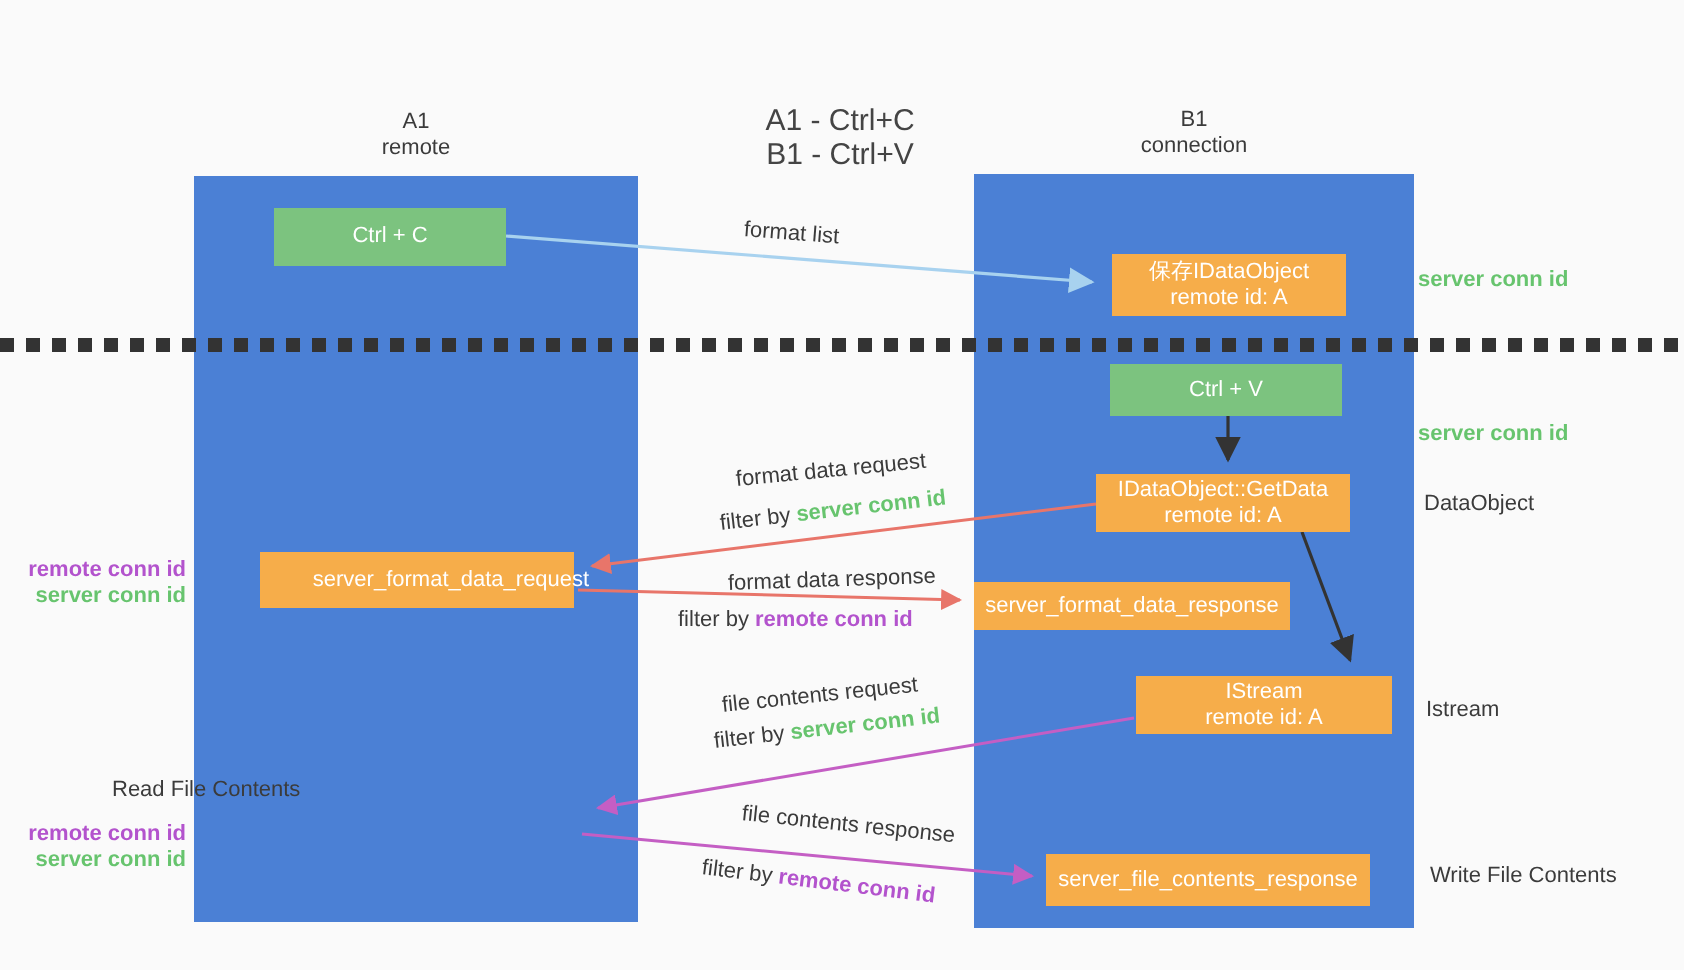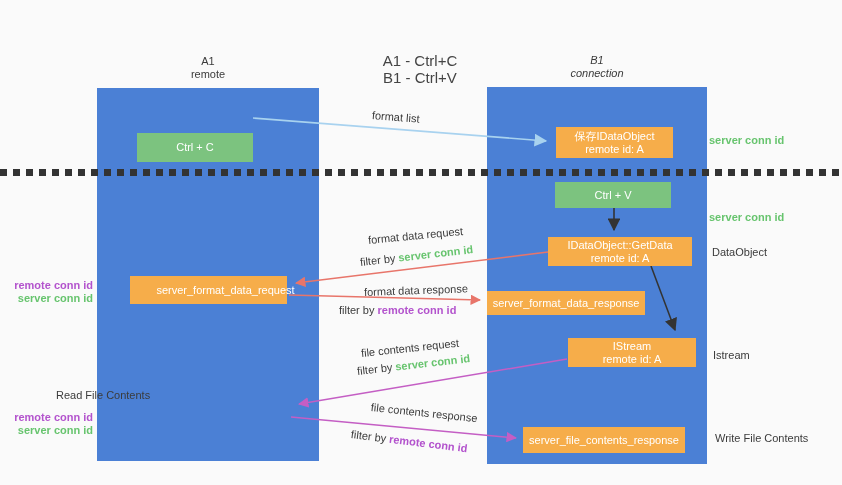--- a/index.html
+++ b/index.html
@@ -39,21 +39,21 @@
 
   <div class="title">
     <div>A1 - Ctrl+C</div>
     <div>B1 - Ctrl+V</div>
   </div>
 
   <div class="col-header" style="left:97px;top:55px;width:222px;">
     <div>A1</div>
     <div>remote</div>
   </div>
-  <div class="col-header" style="left:487px;top:54px;width:220px;font-style:italic;">
+  <div class="col-header" style="left:487px;top:54px;width:220px;">
     <div>B1</div>
     <div>connection</div>
   </div>
 
   <div class="col" style="left:97px;top:88px;width:222px;height:373px;"></div>
   <div class="col" style="left:487px;top:87px;width:220px;height:377px;"></div>
 
   <div class="dashed"></div>
 
   <svg class="arrows" width="842" height="485">
@@ -73,31 +73,31 @@
     </defs>
     <path class="st-blue" d="M253,118 L546,141" stroke-width="1.6" fill="none" marker-end="url(#mblue)"></path>
     <path class="st-black" d="M614,208 L614,230" stroke-width="1.6" fill="none" marker-end="url(#mblack)"></path>
     <path class="st-black" d="M651,266 L675,330" stroke-width="1.6" fill="none" marker-end="url(#mblack)"></path>
     <path class="st-red" d="M548,252 L296,283" stroke-width="1.5" fill="none" marker-end="url(#mred)"></path>
     <path class="st-red" d="M289,295 L480,300" stroke-width="1.5" fill="none" marker-end="url(#mred)"></path>
     <path class="st-mag" d="M567,359 L299,404" stroke-width="1.5" fill="none" marker-end="url(#mmag)"></path>
     <path class="st-mag" d="M291,417 L516,438" stroke-width="1.5" fill="none" marker-end="url(#mmag)"></path>
   </svg>
 
-  <div class="node green" style="left:137px;top:104px;width:116px;height:29px;margin-top:29px;">
+  <div class="node green" style="left:137px;top:104px;width:116px;height:29px;">
     <div>Ctrl + C</div>
   </div>
   <div class="node orange" style="left:556px;top:127px;width:117px;height:31px;">
     <div>保存IDataObject</div>
     <div>remote id: A</div>
   </div>
   <div class="node green" style="left:555px;top:182px;width:116px;height:26px;">
     <div>Ctrl + V</div>
   </div>
-  <div class="node orange" style="left:548px;top:237px;width:144px;height:29px;">
+  <div class="node orange" style="left:548px;top:237px;width:127px;height:29px;">
     <div>IDataObject::GetData</div>
     <div>remote id: A</div>
   </div>
   <div class="node orange" style="left:130px;top:276px;width:157px;height:28px;padding-left:34px;">
     <div>server_format_data_request</div>
   </div>
   <div class="node orange" style="left:487px;top:291px;width:158px;height:24px;">
     <div>server_format_data_response</div>
   </div>
   <div class="node orange" style="left:568px;top:338px;width:128px;height:29px;">

